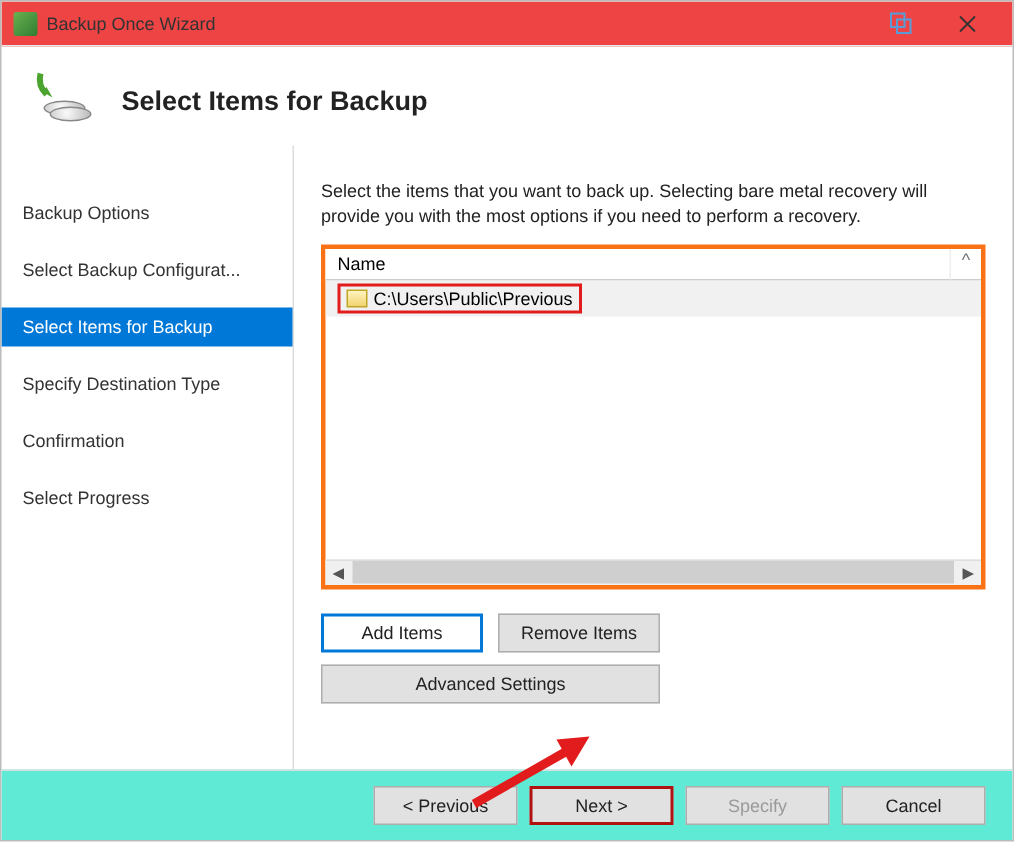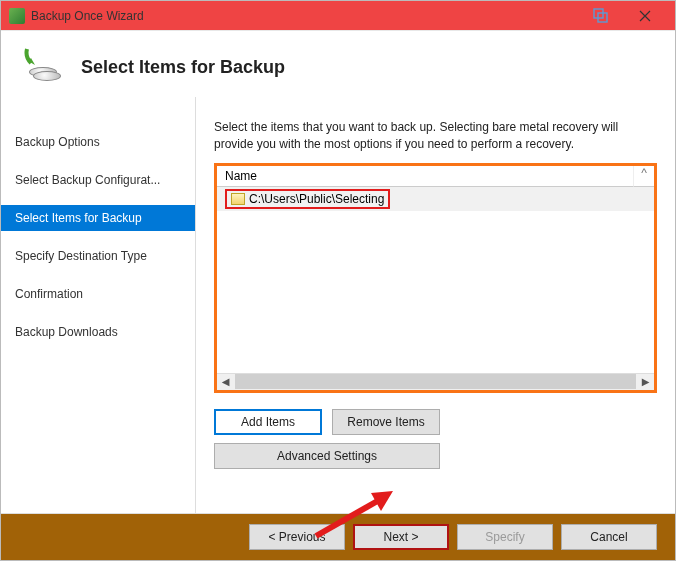--- a/index.html
+++ b/index.html
@@ -37,21 +37,21 @@
 .hscroll .thumb { flex: 1; height: 15px; margin: 0 1px; background: #cfcfcf; }
 
 .btn-row { display: flex; justify-content: flex-start; gap: 10px; margin-top: 16px; }
 .btn-row.secondary { margin-top: 8px; }
 button.generic { min-width: 108px; height: 26px; background: #e1e1e1; border: 1px solid #adadad; font-size: 12px; color: #222; cursor: pointer; }
 button.generic.primary { border: 2px solid #0078d7; background: #fff; }
 button.generic.disabled { color: #9a9a9a; cursor: default; }
 button.wide { min-width: 226px; }
 button.highlight-next { border: 2px solid #b01212; background: #e1e1e1; }
 
-.footer { position: absolute; bottom: 0; left: 0; right: 0; border-top: 1px solid #ddd; padding: 10px 18px; display: flex; justify-content: flex-end; gap: 8px; background: #a16207; }
+.footer { position: absolute; bottom: 0; left: 0; right: 0; border-top: 1px solid #ddd; padding: 10px 18px; display: flex; justify-content: flex-end; gap: 8px; background: #5eead4; }
 .footer button { min-width: 96px; }
 
 .arrow-annot { position: absolute; left: 310px; top: 480px; pointer-events: none; }
 .arrow-annot svg { width: 90px; height: 60px; }
 
 .disc-stack { position: relative; width: 40px; height: 40px; }
 .disc-stack .disc { position:absolute; width:28px; height:10px; border-radius:50%; background:radial-gradient(circle at 40% 40%, #fafafa, #b9b9b9); border:1px solid #888; }
 .disc-stack .disc.d1 { top:20px; left:6px; }
 .disc-stack .disc.d2 { top:24px; left:10px; }
 .disc-stack .arrow { position:absolute; top:0; left:0; }
@@ -89,36 +89,36 @@
   <div class="header-title">Select Items for Backup</div>
 </div>
 
 <div class="body">
   <div class="sidebar">
     <div class="sidebar-item">Backup Options</div>
     <div class="sidebar-item">Select Backup Configurat...</div>
     <div class="sidebar-item active">Select Items for Backup</div>
     <div class="sidebar-item">Specify Destination Type</div>
     <div class="sidebar-item">Confirmation</div>
-    <div class="sidebar-item">Backup Downloads</div>
+    <div class="sidebar-item">Select Progress</div>
   </div>
 
   <div class="main">
     <div class="instruction">Select the items that you want to back up. Selecting bare metal recovery will provide you with the most options if you need to perform a recovery.</div>
 
     <div class="list-frame">
       <div class="list-header">
         <div class="col">Name</div>
         <div class="mini">^</div>
       </div>
       <div class="list-body">
         <div class="list-row">
           <span class="highlight-box">
             <span class="folder-icon"></span>
-            <span>C:\Users\Public\Selecting</span>
+            <span>C:\Users\Public\Previous</span>
           </span>
         </div>
       </div>
       <div class="hscroll">
         <div class="arrow">◀</div>
         <div class="thumb"></div>
         <div class="arrow">▶</div>
       </div>
     </div>
 

